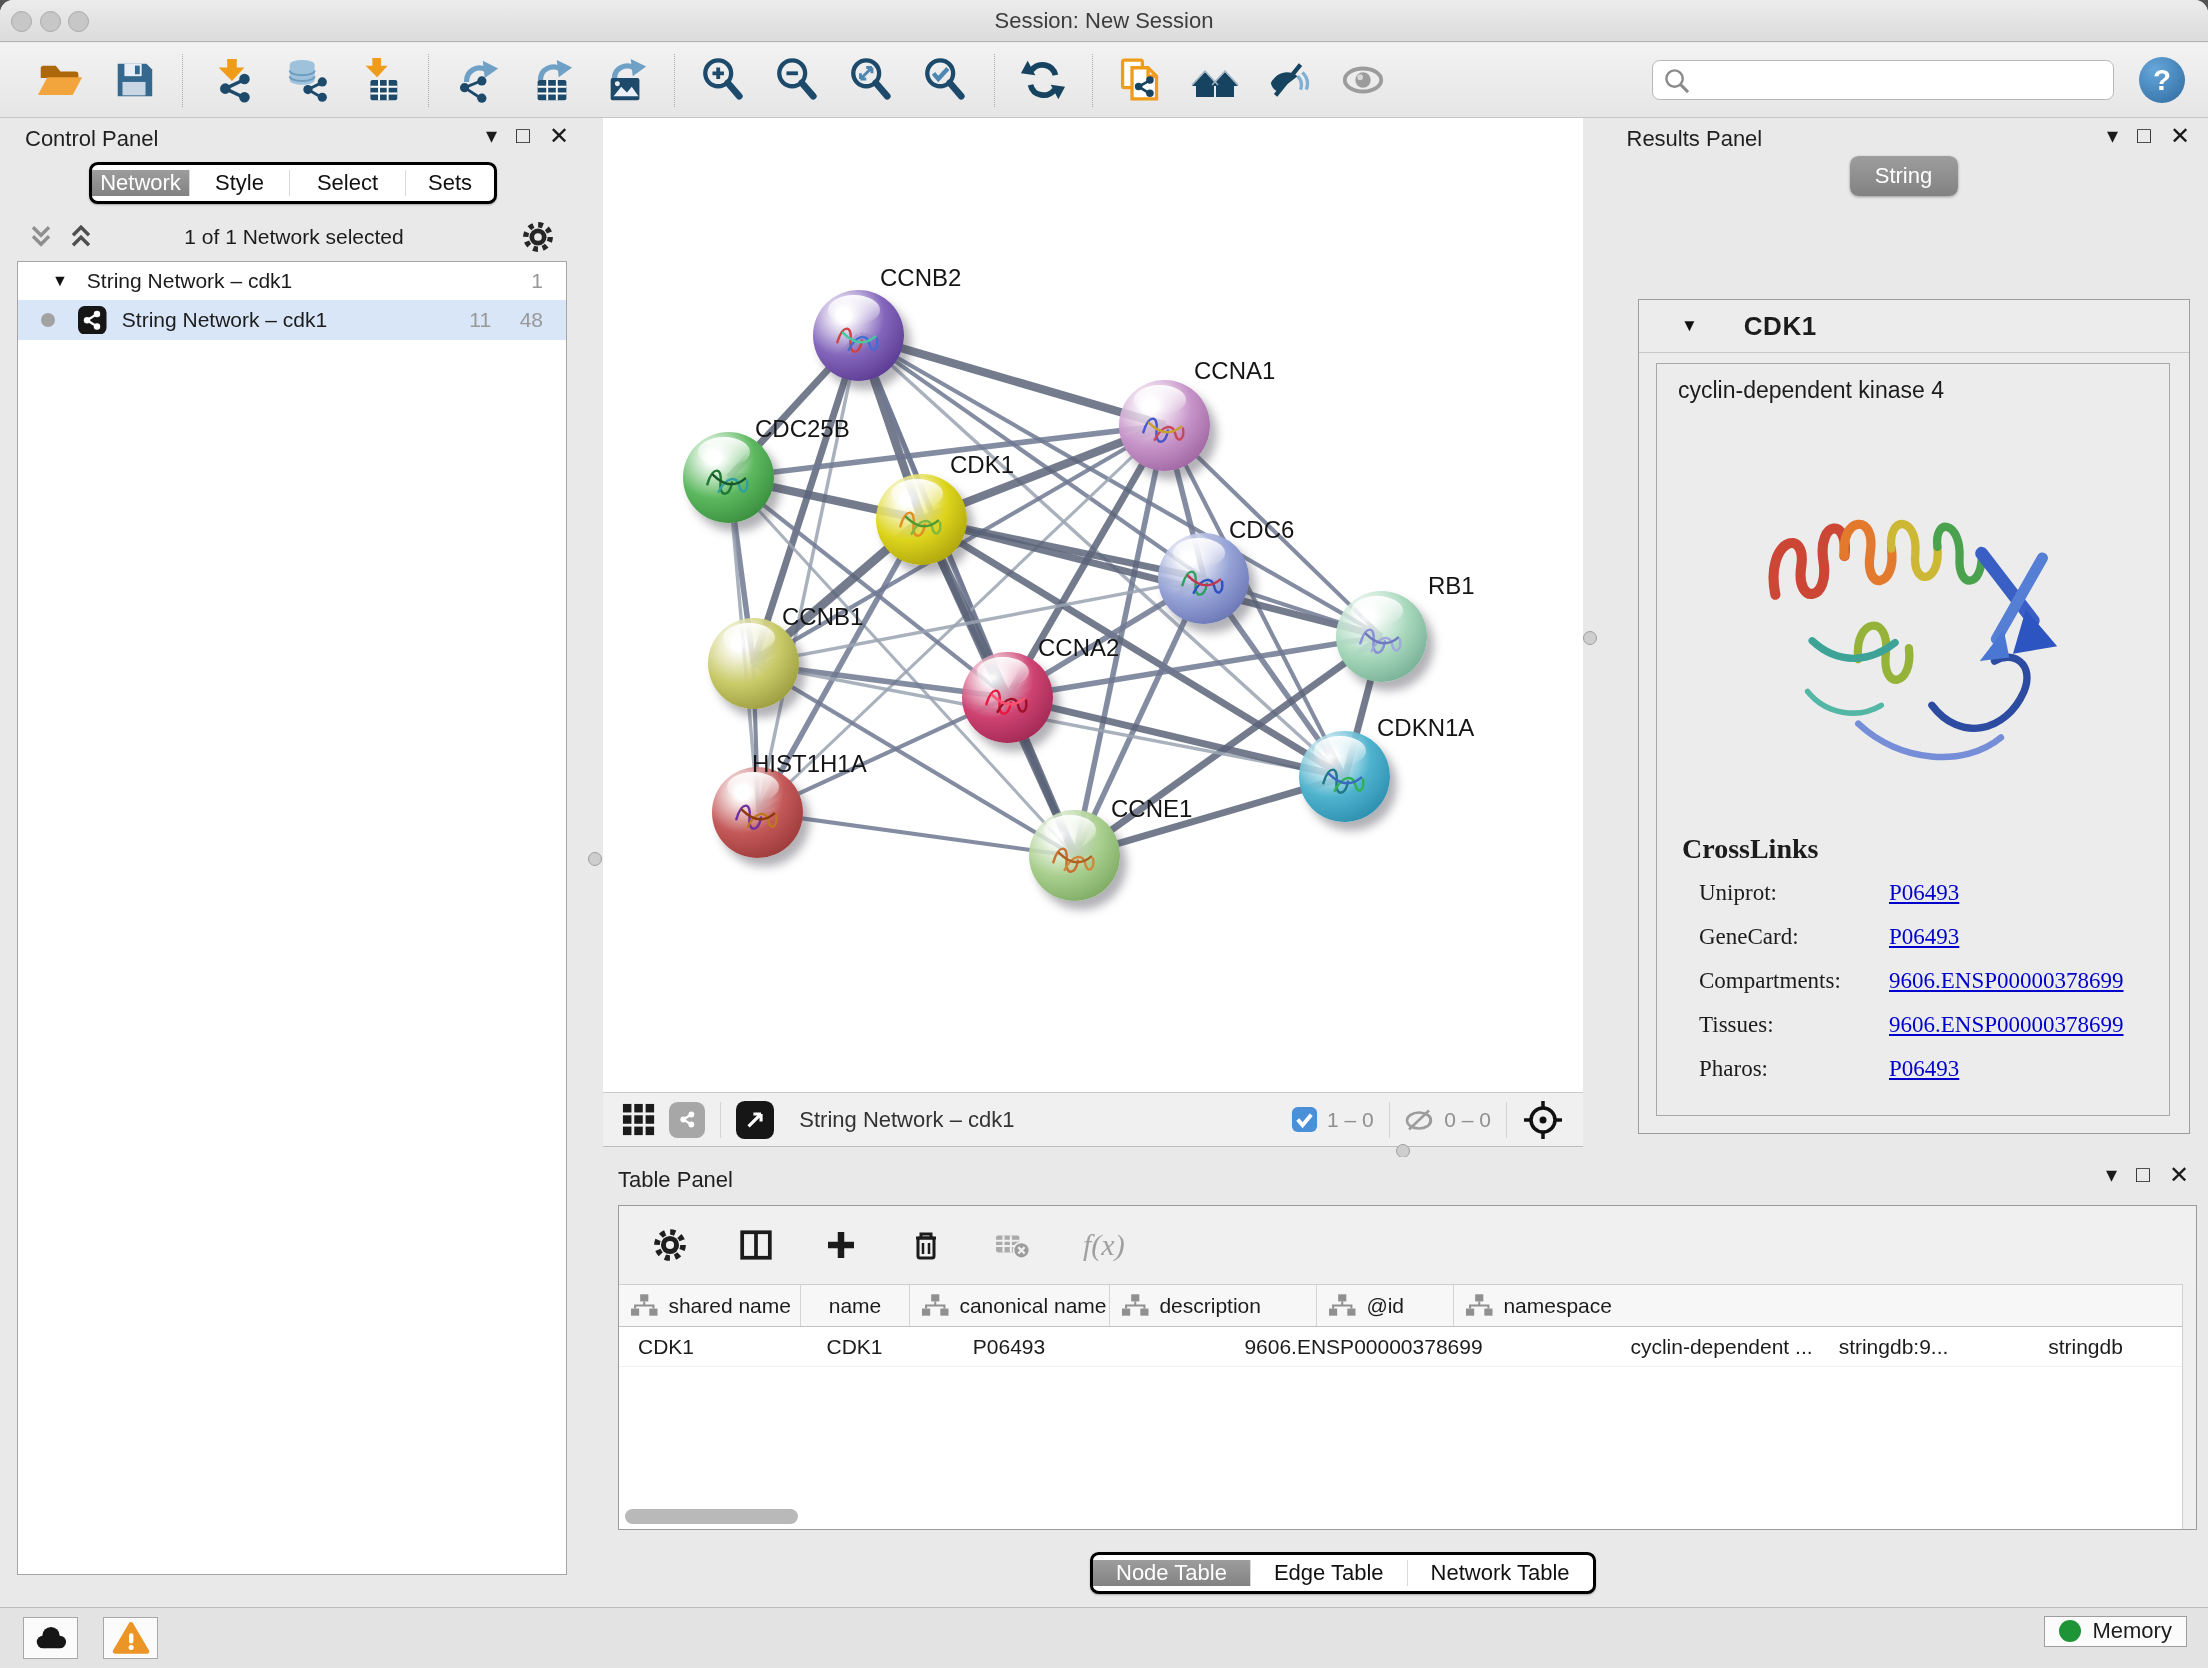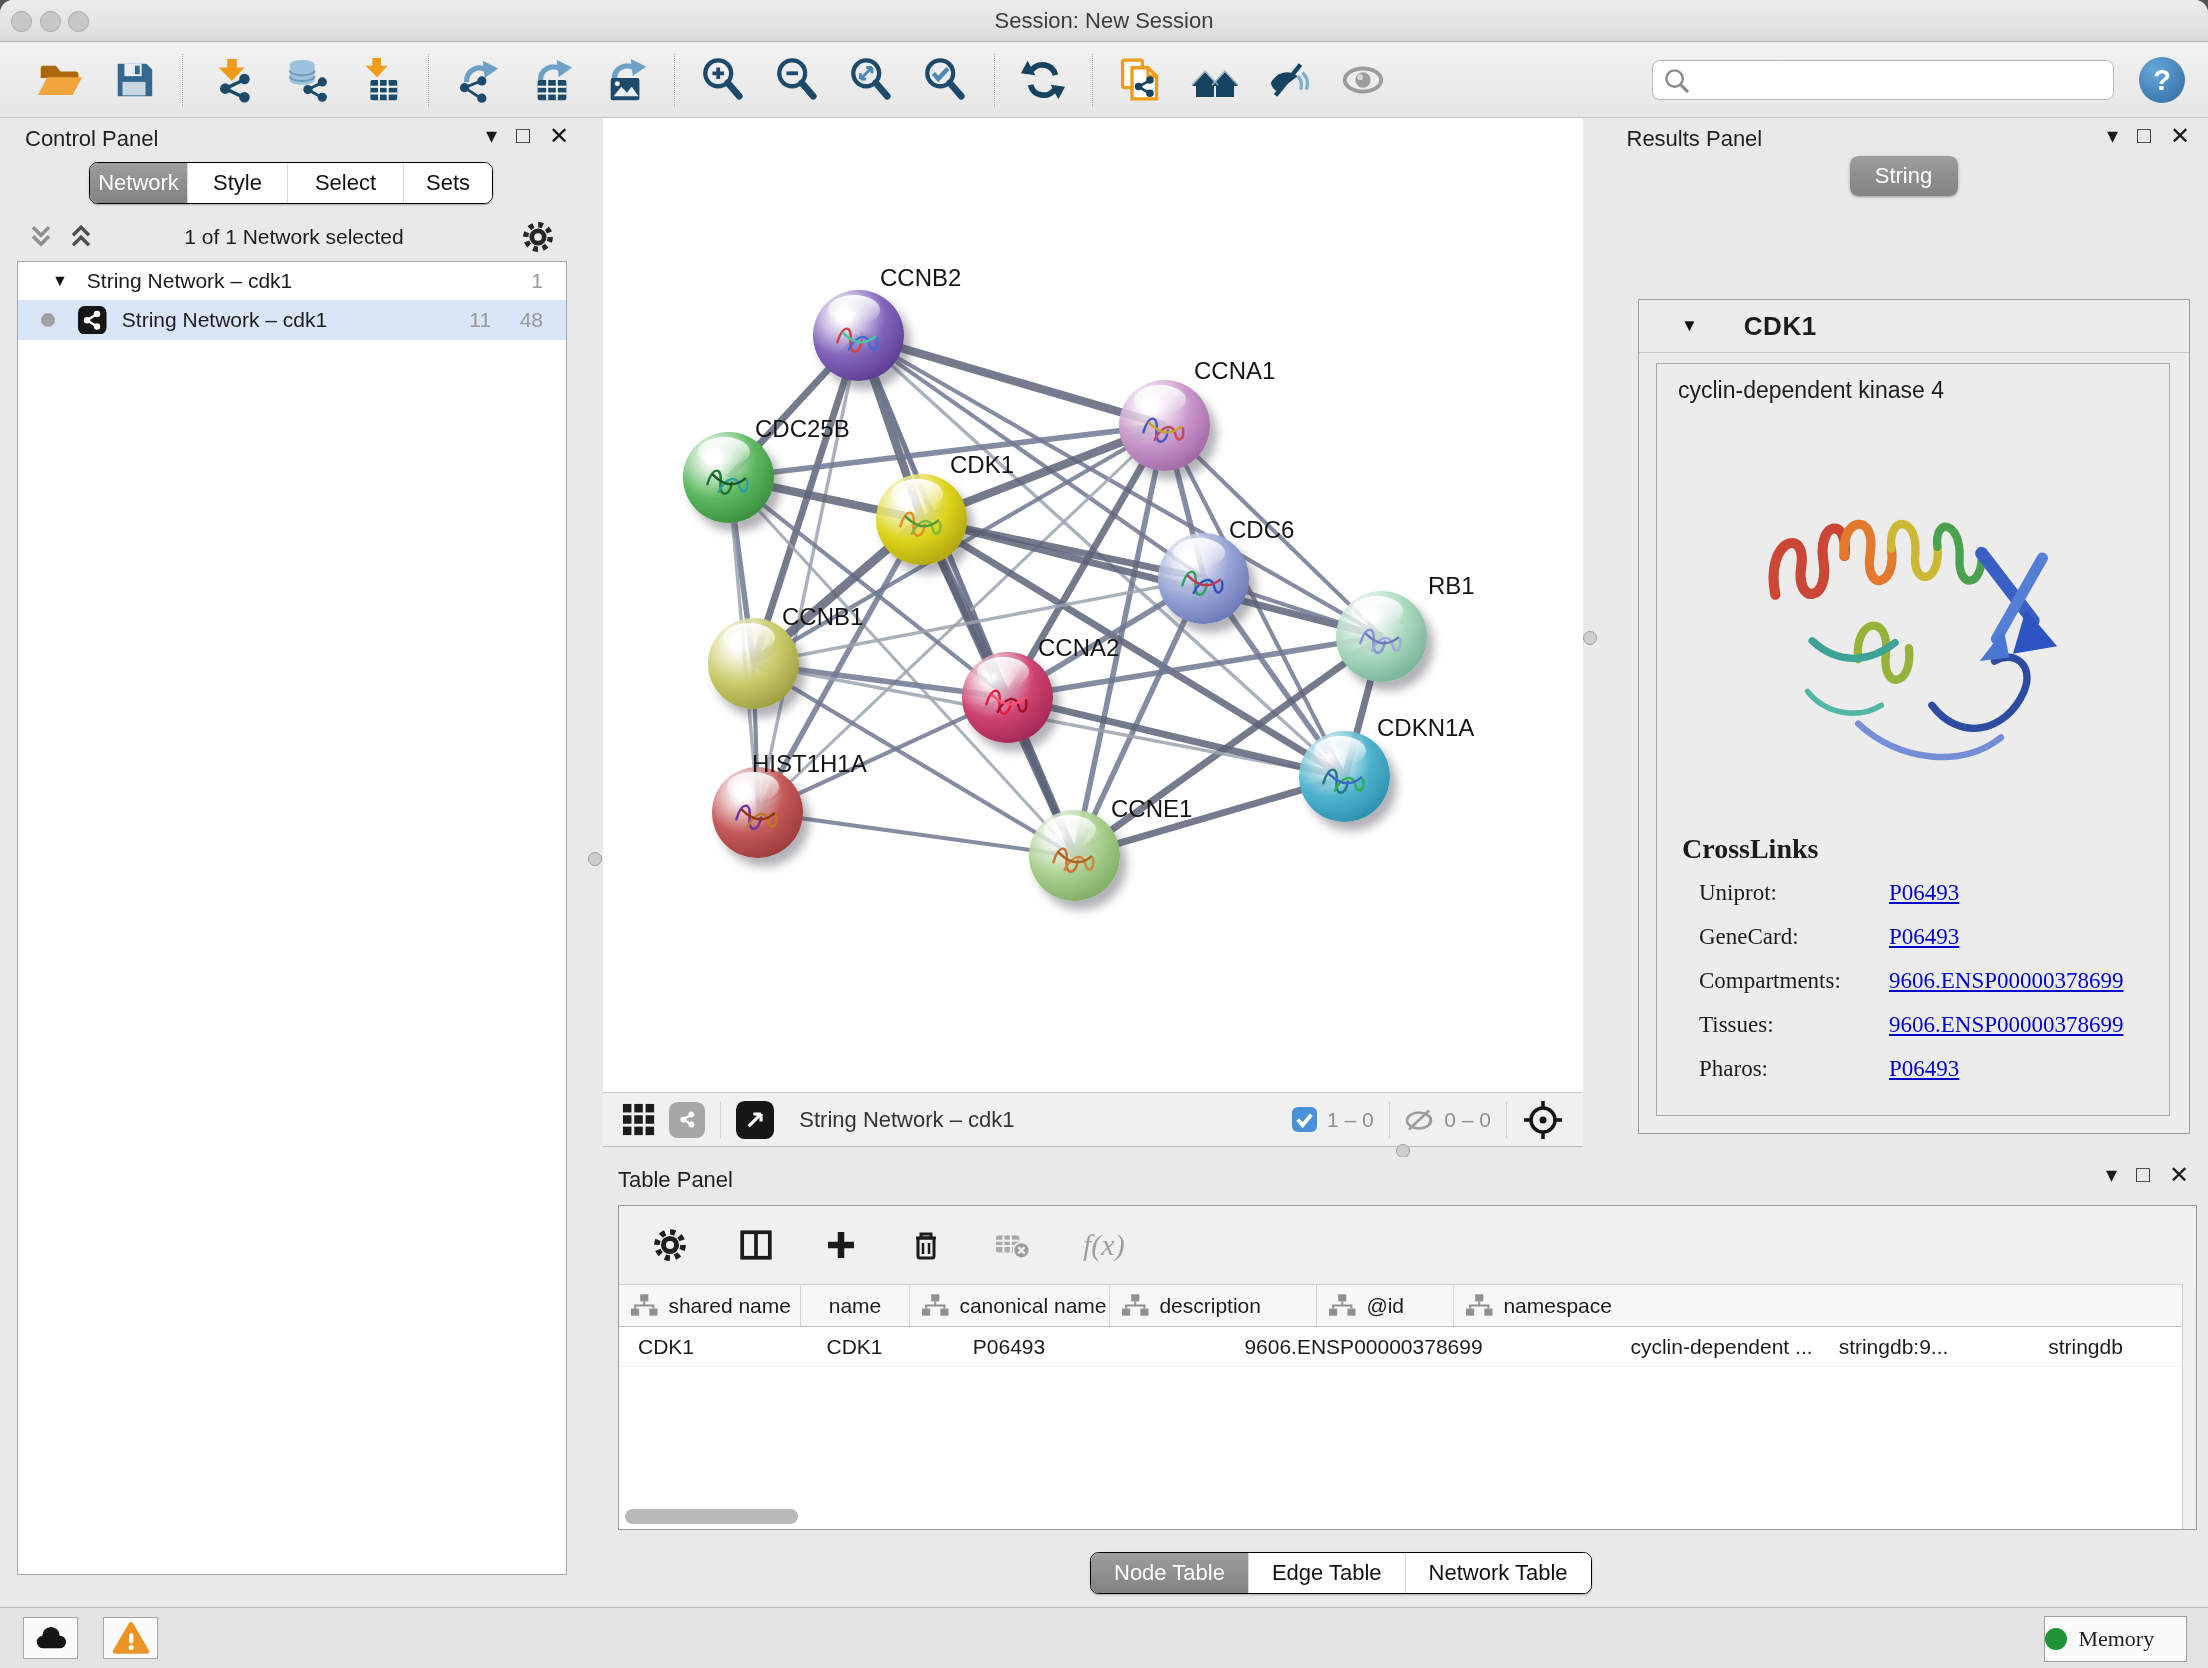--- a/index.html
+++ b/index.html
@@ -20,22 +20,22 @@
                 padding:0 13.3px 0 46px;outline:none;}
   .search-icon{position:absolute;left:11.4px;top:7.6px;}
   .help-btn{width:46px;height:46px;border-radius:50%;background:radial-gradient(circle at 35% 28%,#66a7da,#2d699f);
             color:#fff;font-weight:bold;font-size:29.5px;display:flex;align-items:center;justify-content:center;margin-left:25px;flex:none;}
   
   .panel-title{font-size:22px;color:#1f1f1f;}
   .panel-controls{position:absolute;top:3.8px;right:19px;display:flex;gap:19px;align-items:center;}
   .pc-drop{font-size:22px;color:#1b1b1b;}
   .pc-float{font-size:23px;color:#1b1b1b;}
   .pc-close{font-size:24px;font-weight:bold;color:#1b1b1b;}
-  .seg-tabs{display:flex;background:#fff;border-radius:8.6px;border:1px solid #000000;overflow:hidden;
-            box-shadow:0 1px 1.9px rgba(0,0,0,.28);}
+  .seg-tabs{display:flex;background:#fff;border-radius:8.6px;border:3px solid #000000;overflow:hidden;
+            box-shadow:0 1px 1.9px rgba(0,0,0,.28);align-items:center;}
   .seg{font-size:22px;color:#111;display:flex;align-items:center;justify-content:center;border-left:1px solid #dadada;background:#fff;}
   .seg:first-child{border-left:none;}
   .seg.active{background:linear-gradient(#9d9d9d,#828282);color:#fff;}
   .knob{position:absolute;width:14.3px;height:14.3px;border-radius:50%;background:#cecece;border:1px solid #9f9f9f;}
   
   .control-panel{position:absolute;left:0;top:118px;width:588px;height:1489px;background:#e9e9e9;}
   .cp-title{position:absolute;left:25px;top:7.6px;}
   .cp-tabs{position:absolute;left:89px;top:44px;height:42px;}
   .cp-subhead{position:absolute;left:0;top:99px;width:100%;height:40px;padding-left:48px;}
   .cp-status{position:absolute;left:0;right:0;top:7.6px;text-align:center;font-size:21px;color:#1c1c1c;}
@@ -99,22 +99,22 @@
   .td{font-size:21px;display:flex;align-items:center;flex:none;overflow:hidden;white-space:nowrap;}
   .td-left{padding-left:19px;}
   .td-center{justify-content:center;}
   .vscroll{position:absolute;right:0;top:78px;bottom:0;width:14.3px;background:#efefef;border-left:1px solid #d0d0d0;}
   .hthumb{position:absolute;left:5.7px;bottom:4.8px;width:173px;height:15px;border-radius:7.6px;background:#b9b9b9;}
   .tp-tabs{position:absolute;left:487px;top:395px;height:42px;}
   
   .status-bar{position:absolute;left:0;bottom:0;width:100%;height:61px;background:#e3e3e3;border-top:1px solid #bcbcbc;}
   .sb-btn{position:absolute;top:8.6px;width:55px;height:42px;background:#fbfbfb;border:1.9px solid #a8a8a8;
           display:flex;align-items:center;justify-content:center;}
-  .mem-btn{position:absolute;right:21px;top:7.6px;width:143px;height:46px;background:#fbfbfb;border:1.9px solid #9e9e9e;
-           display:flex;align-items:center;gap:11.4px;font-size:22px;font-family:Liberation Serif, serif;}
+  .mem-btn{position:absolute;right:21px;top:7.6px;width:143px;height:31px;background:#fbfbfb;border:1.9px solid #9e9e9e;
+           display:flex;align-items:center;justify-content:center;gap:11.4px;font-size:22px;}
   .mem-dot{width:22px;height:22px;border-radius:50%;background:#1f9437;}
 </style>
 </head>
 <body>
 
 <div id="screen">
 
   <div class="titlebar">
     <span class="tl" style="left:11.4px"></span>
     <span class="tl" style="left:40px"></span>

